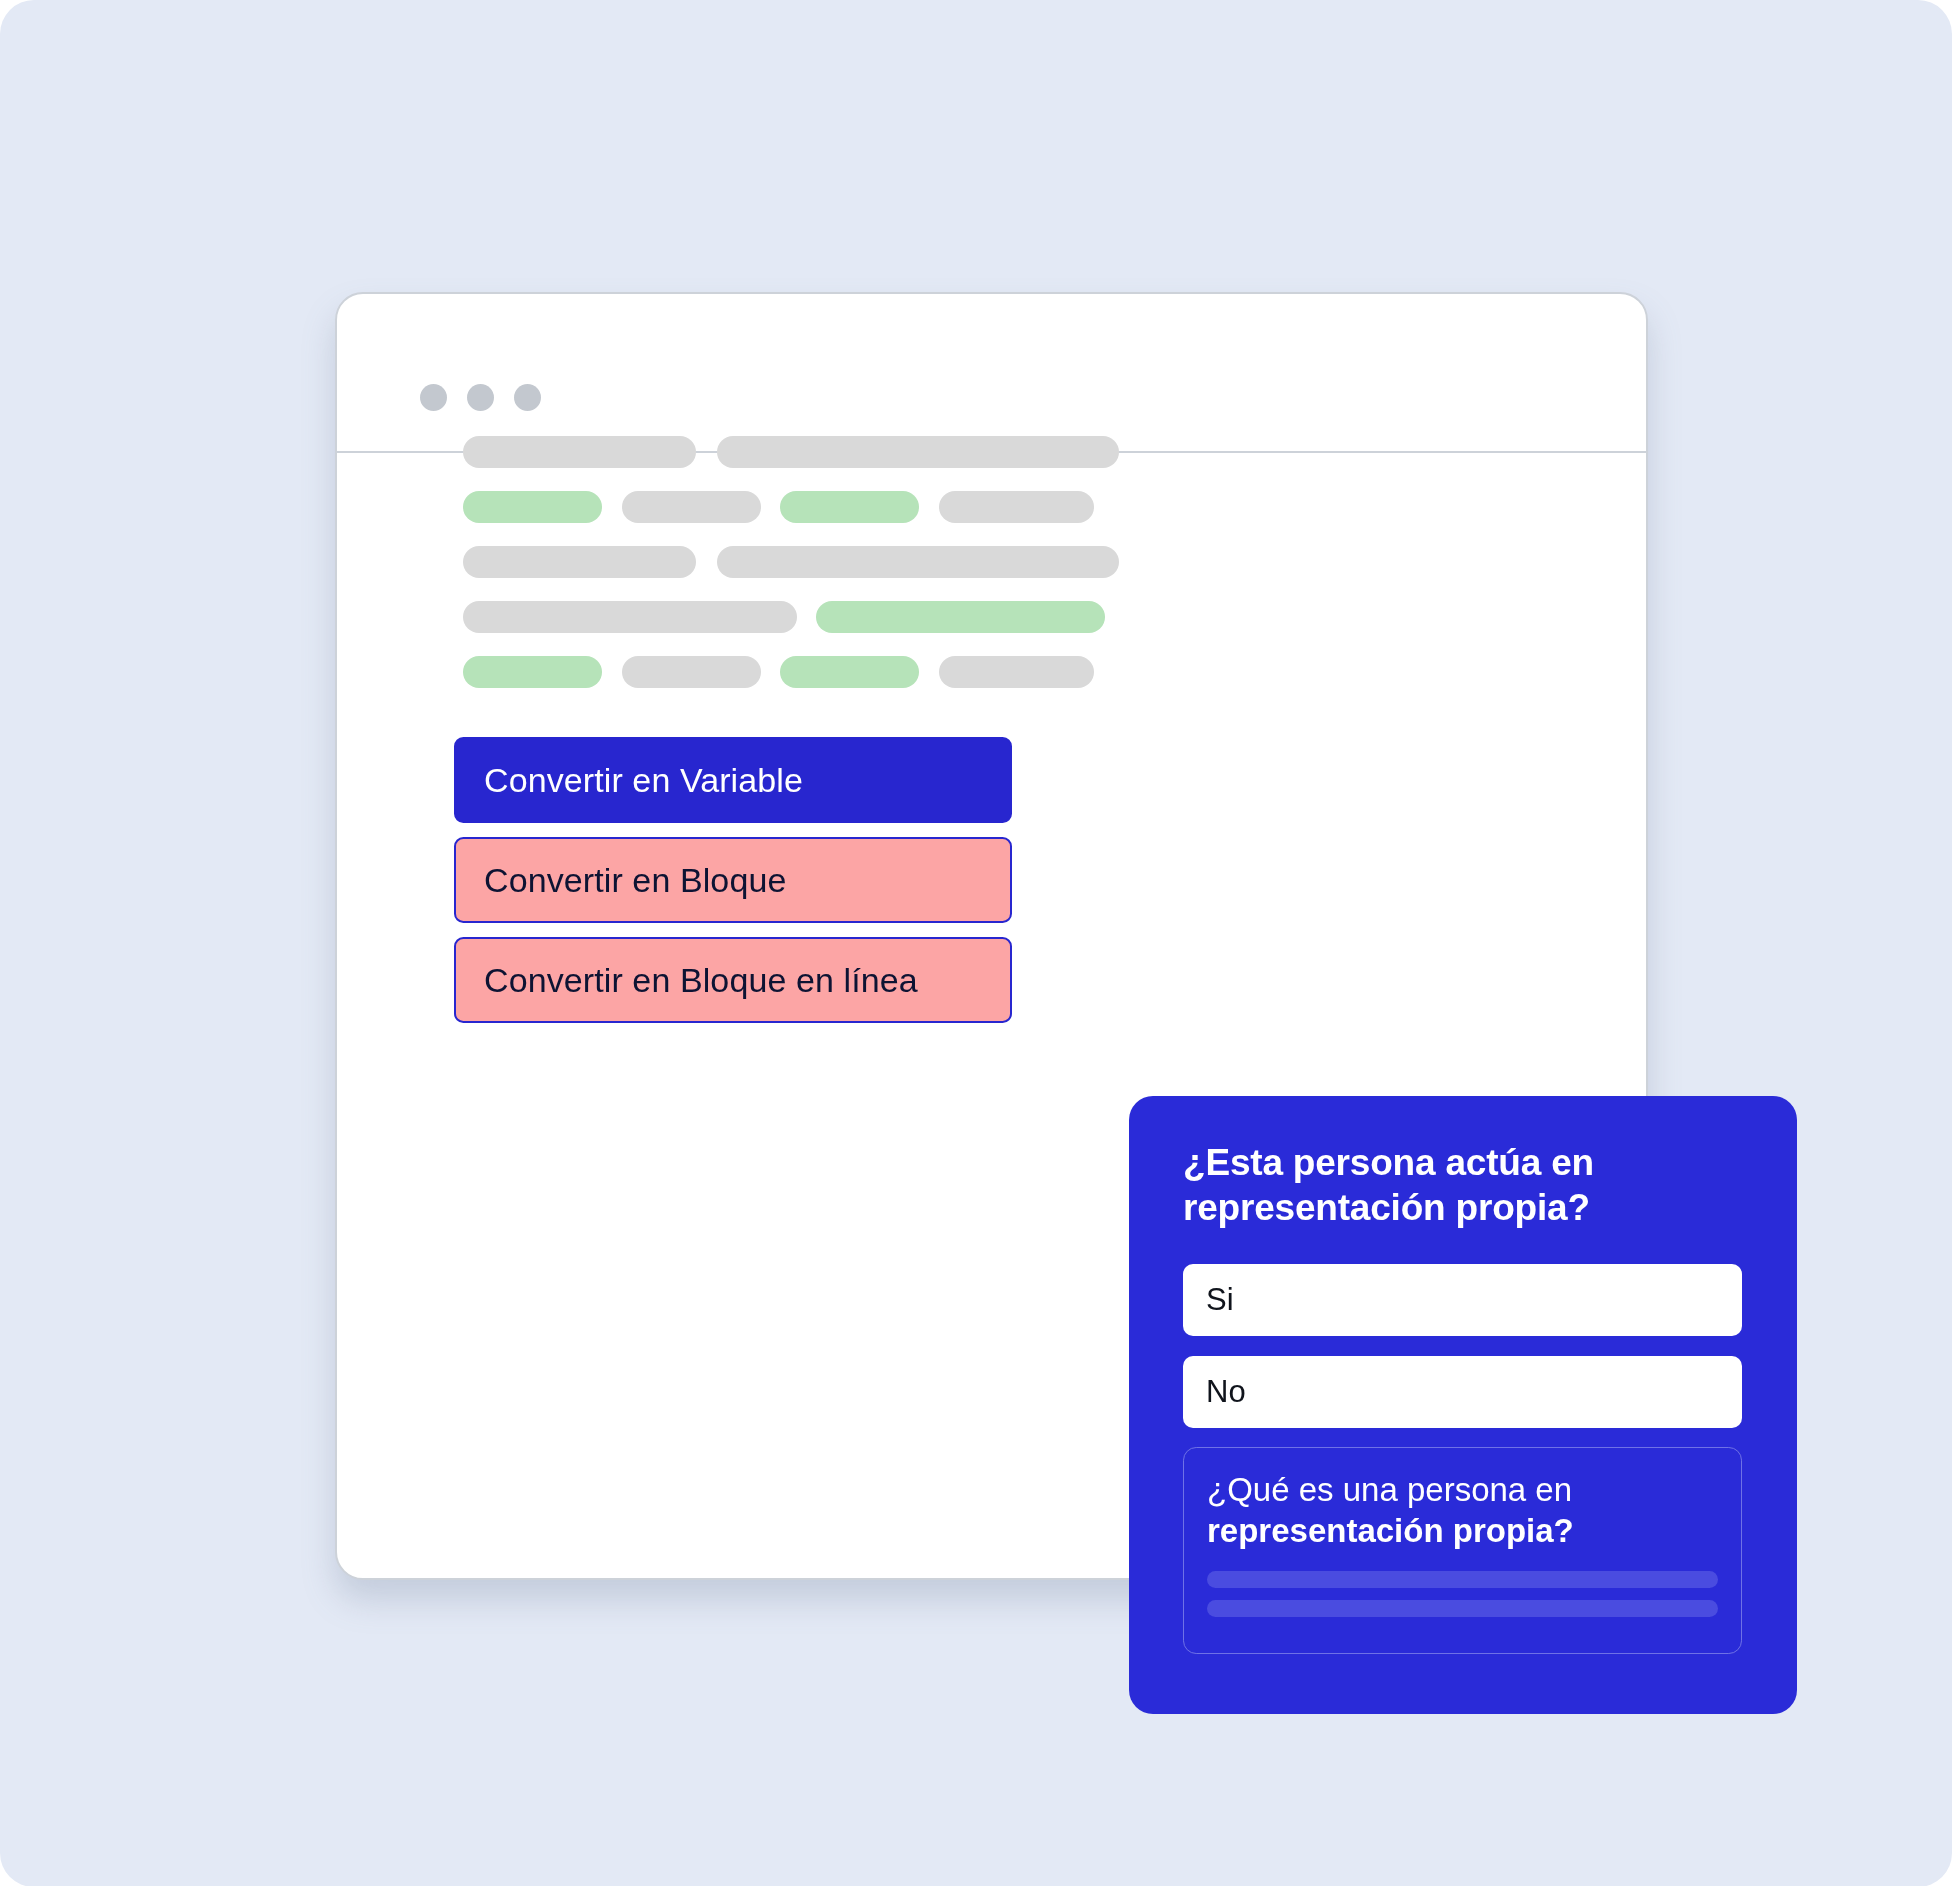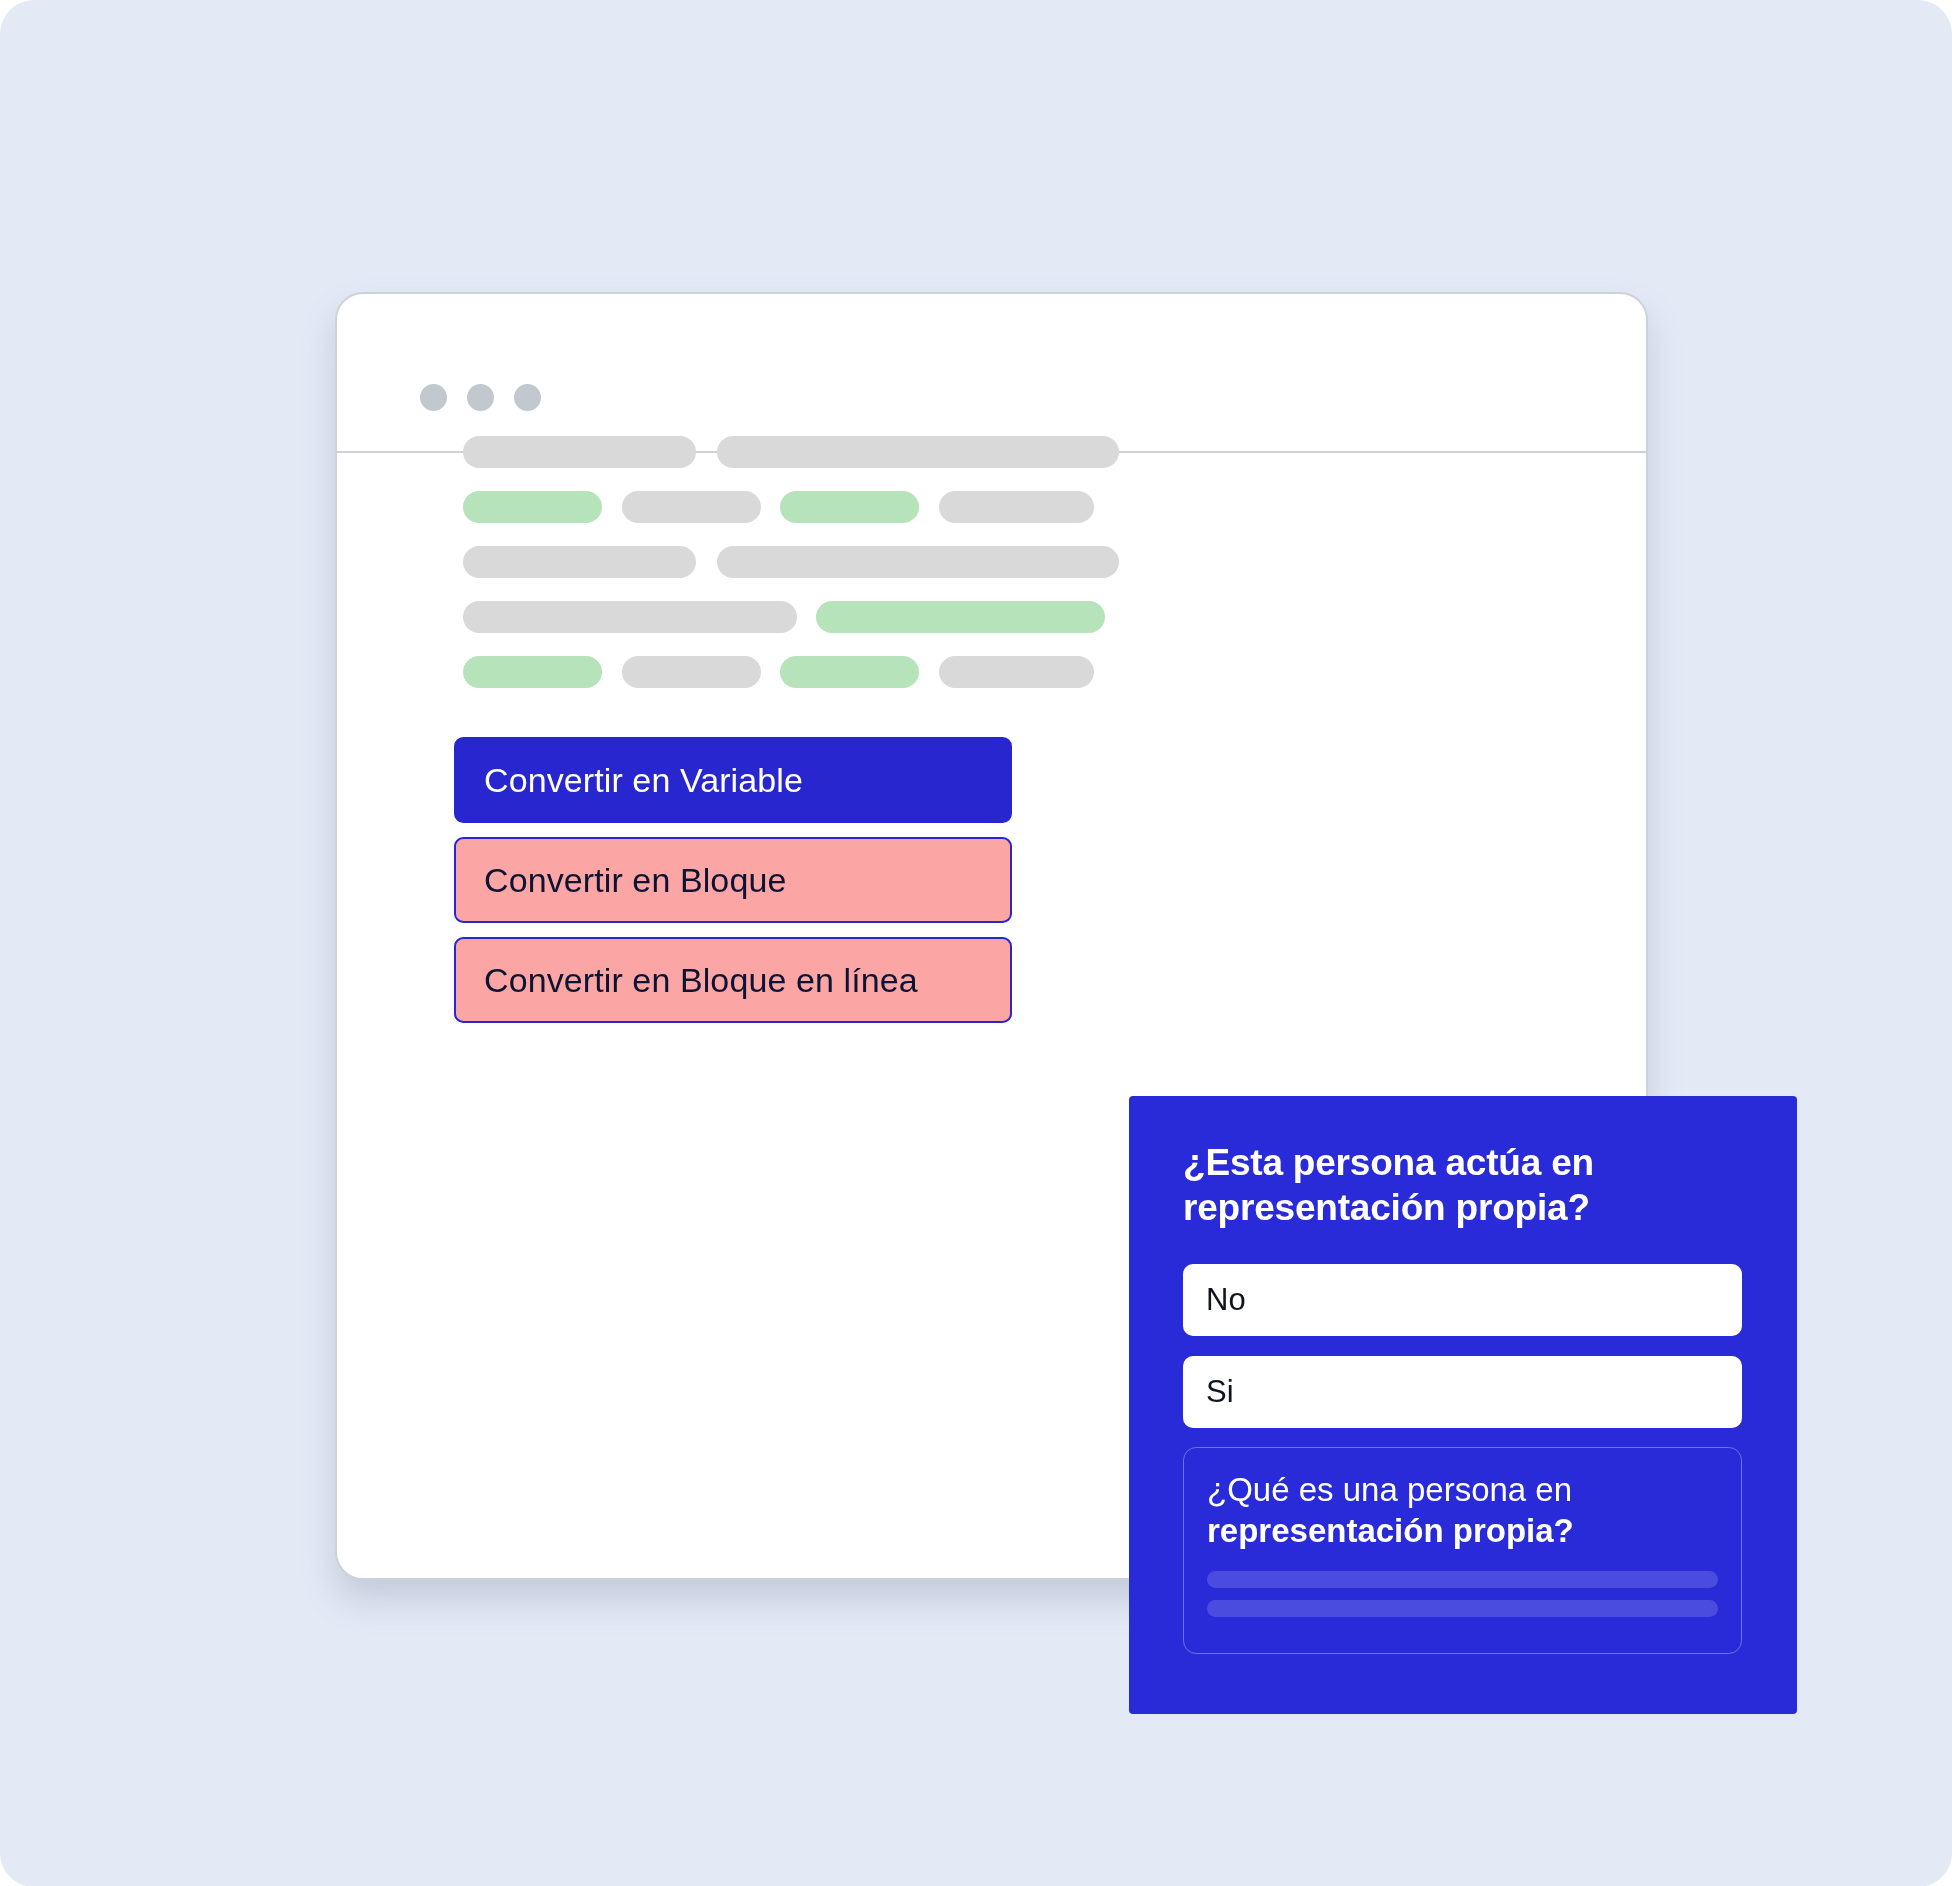--- a/index.html
+++ b/index.html
@@ -90,21 +90,21 @@
     color:#0d1333;
     border:2.3px solid #2826cf;
   }
 
   
   #question-card{
     position:absolute;
     left:1129px;top:1096px;
     width:668px;height:618px;
     background:#2a2bd8;
-    border-radius:4px;
+    border-radius:24px;
     box-sizing:border-box;
     padding:44px 54px 0 54px;
   }
   #question-title{
     color:#ffffff;
     font-size:37px;
     font-weight:bold;
     line-height:1.22;
     letter-spacing:-0.2px;
     margin:0 0 34px 0;
@@ -197,24 +197,24 @@
 
   </div>
 
   <div id="question-card">
 
     <p id="question-title">¿Esta persona actúa en
 representación propia?</p>
 
     <div id="option-list">
         <div class="option-btn">
+          <span>Si</span>
+        </div>
+        <div class="option-btn">
           <span>No</span>
-        </div>
-        <div class="option-btn">
-          <span>Si</span>
         </div>
       </div>
 
     <div id="help-box">
       <p id="help-title">
         <span>¿Qué es una persona en</span><br>
         <b>representación propia?</b>
       </p>
       <div id="help-bars">
           <div class="help-bar" style="width: 100%;"></div>

